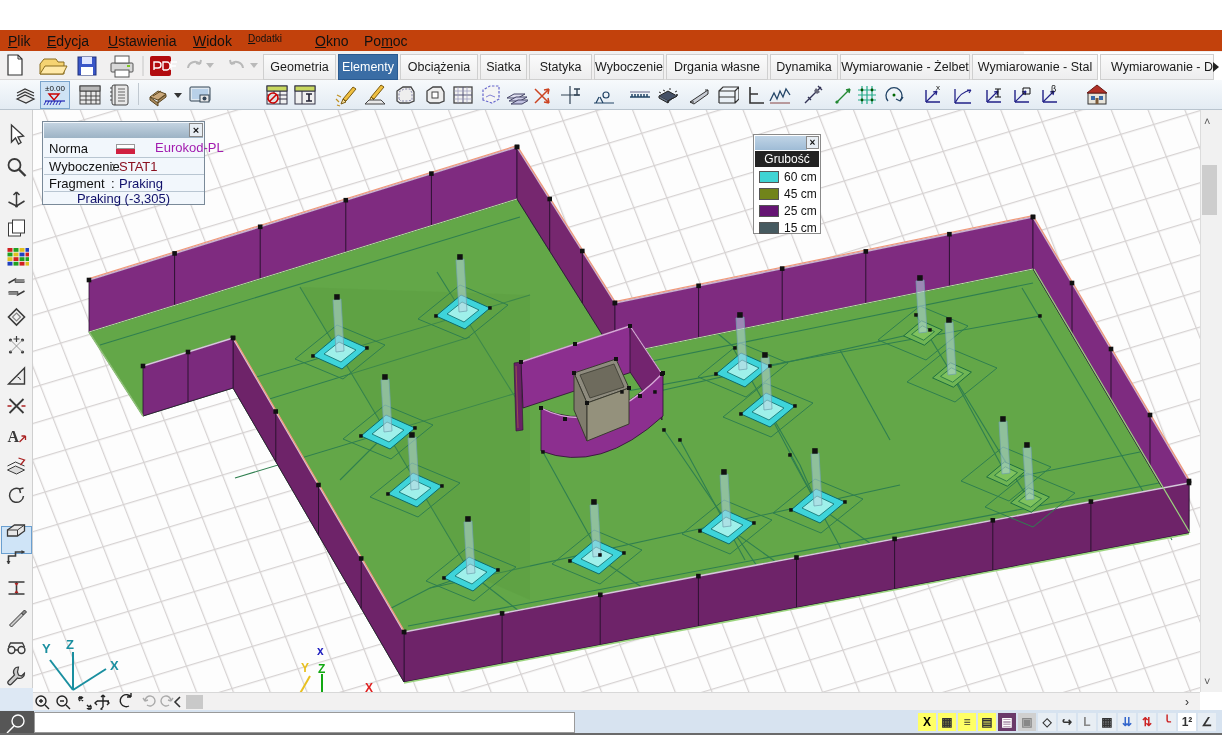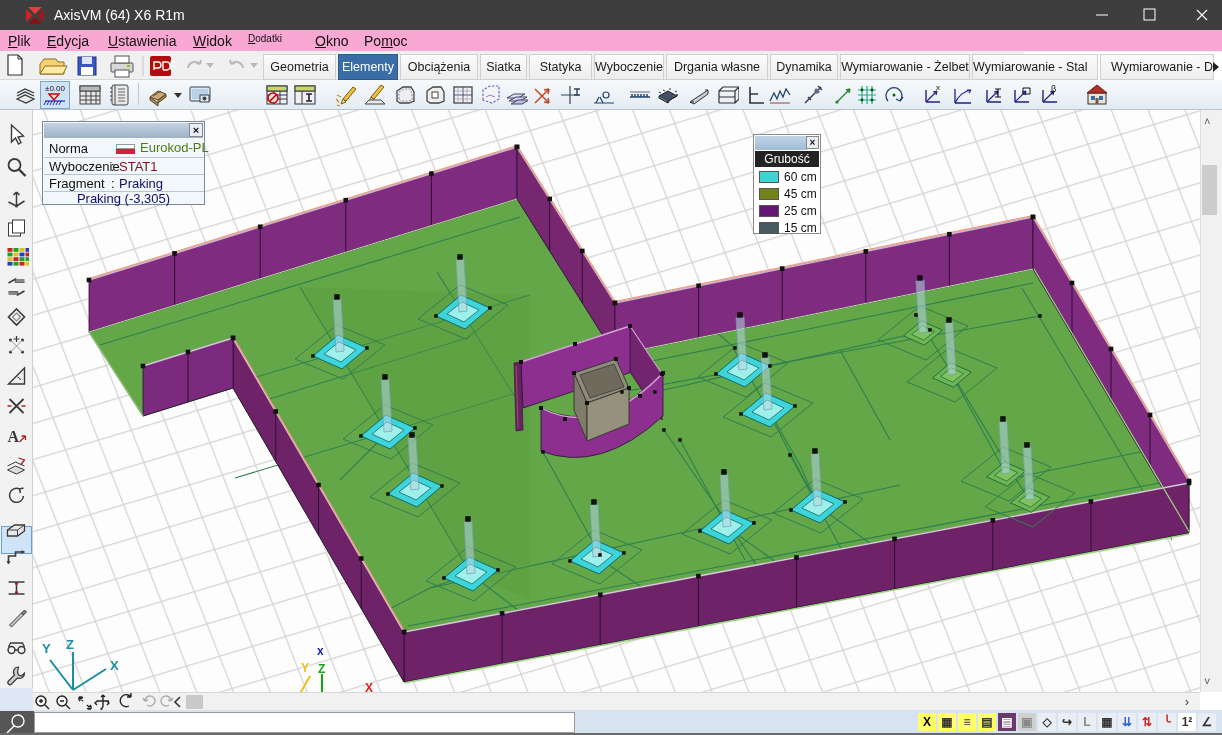--- a/index.html
+++ b/index.html
@@ -1,32 +1,18 @@
 <!DOCTYPE html>
 <html><head><meta charset="utf-8"><style>
 *{margin:0;padding:0;box-sizing:border-box}
 html,body{width:1222px;height:735px;overflow:hidden;font-family:"Liberation Sans",sans-serif;background:#fff}
 .abs{position:absolute}
 </style></head><body>
 <div class="abs" style="left:0;top:0;width:1222px;height:735px;background:#fff">
-<div class="abs" style="left:0;top:0;width:1222px;height:30px;background:#3e3e3e">
-<svg class="abs" style="left:26px;top:7px" width="18" height="17" viewBox="0 0 18 17">
-<path d="M0 2 L6.5 8.5 L0 15 Z" fill="#d42020"></path>
-        <path d="M18 2 L11.5 8.5 L18 15 Z" fill="#a01818"></path>
-<path d="M2 0 L16 0 L9 7 Z" fill="#e04040"></path>
-        <path d="M2 17 L16 17 L9 10 Z" fill="#881010"></path>
-      </svg>
-<span class="abs" style="left:54px;top:7px;color:#ffffff;font-size:14px">AxisVM (64) X6 R1m</span>
-<svg class="abs" style="left:1080px;top:0" width="142" height="30" viewBox="0 0 142 30">
-<line x1="16" y1="15" x2="28" y2="15" stroke="#fff" stroke-width="1"></line>
-<rect x="64" y="9" width="11" height="11" fill="none" stroke="#fff" stroke-width="1"></rect>
-<path d="M117 10 L127 20 M127 10 L117 20" stroke="#fff" stroke-width="1.1"></path>
-      </svg>
-</div>
-<div class="abs" style="left:0;top:30px;width:1222px;height:22px;background:#f9a8d4;border-bottom:1px solid #f0f0f0">
+<div class="abs" style="left:0;top:30px;width:1222px;height:22px;background:#c2410c;border-bottom:1px solid #f0f0f0">
 <span class="abs" style="left:8px;top:3px;font-size:14px;color:#111"><u>P</u>lik</span>
 <span class="abs" style="left:47px;top:3px;font-size:14px;color:#111"><u>E</u>dycja</span>
 <span class="abs" style="left:108px;top:3px;font-size:14px;color:#111"><u>U</u>stawienia</span>
 <span class="abs" style="left:193px;top:3px;font-size:14px;color:#111"><u>W</u>idok</span>
 <span class="abs" style="left:248px;top:3px;font-size:10px;color:#111"><u>D</u>odatki</span>
 <span class="abs" style="left:315px;top:3px;font-size:14px;color:#111"><u>O</u>kno</span>
 <span class="abs" style="left:364px;top:3px;font-size:14px;color:#111">Po<u>m</u>oc</span>
 </div>
 <div class="abs" style="left:0;top:52px;width:1024px;height:28px;background:#f1f0f0;border-bottom:1px solid #d9d8d8">
 <svg class="abs" style="left:0;top:0" width="263" height="28" viewBox="0 0 263 28">
@@ -64,21 +50,21 @@
       </svg>
 <div class="abs" style="left:263px;top:2px;width:73px;height:26px;background:linear-gradient(#fbfbfb,#ededee);color:#1a1a1a;border:1px solid #cfcfcf;font-size:12.5px;text-align:center;line-height:25px;white-space:nowrap;overflow:hidden">Geometria</div>
 <div class="abs" style="left:338px;top:2px;width:60px;height:26px;background:#3a6da5;color:#fff;border:1px solid #2a5a90;font-size:12.5px;text-align:center;line-height:25px;white-space:nowrap;overflow:hidden">Elementy</div>
 <div class="abs" style="left:400px;top:2px;width:78px;height:26px;background:linear-gradient(#fbfbfb,#ededee);color:#1a1a1a;border:1px solid #cfcfcf;font-size:12.5px;text-align:center;line-height:25px;white-space:nowrap;overflow:hidden">Obciążenia</div>
 <div class="abs" style="left:480px;top:2px;width:47px;height:26px;background:linear-gradient(#fbfbfb,#ededee);color:#1a1a1a;border:1px solid #cfcfcf;font-size:12.5px;text-align:center;line-height:25px;white-space:nowrap;overflow:hidden">Siatka</div>
 <div class="abs" style="left:529px;top:2px;width:63px;height:26px;background:linear-gradient(#fbfbfb,#ededee);color:#1a1a1a;border:1px solid #cfcfcf;font-size:12.5px;text-align:center;line-height:25px;white-space:nowrap;overflow:hidden">Statyka</div>
 <div class="abs" style="left:594px;top:2px;width:70px;height:26px;background:linear-gradient(#fbfbfb,#ededee);color:#1a1a1a;border:1px solid #cfcfcf;font-size:12.5px;text-align:center;line-height:25px;white-space:nowrap;overflow:hidden">Wyboczenie</div>
 <div class="abs" style="left:666px;top:2px;width:102px;height:26px;background:linear-gradient(#fbfbfb,#ededee);color:#1a1a1a;border:1px solid #cfcfcf;font-size:12.5px;text-align:center;line-height:25px;white-space:nowrap;overflow:hidden">Drgania własne</div>
 <div class="abs" style="left:770px;top:2px;width:68px;height:26px;background:linear-gradient(#fbfbfb,#ededee);color:#1a1a1a;border:1px solid #cfcfcf;font-size:12.5px;text-align:center;line-height:25px;white-space:nowrap;overflow:hidden">Dynamika</div>
 <div class="abs" style="left:840px;top:2px;width:130px;height:26px;background:linear-gradient(#fbfbfb,#ededee);color:#1a1a1a;border:1px solid #cfcfcf;font-size:12.5px;text-align:center;line-height:25px;white-space:nowrap;overflow:hidden">Wymiarowanie - Żelbet</div>
-<div class="abs" style="left:972px;top:2px;width:126px;height:26px;background:linear-gradient(#fbfbfb,#ededee);color:#1a1a1a;border:1px solid #cfcfcf;font-size:12.5px;text-align:left;line-height:25px;white-space:nowrap;overflow:hidden">Wymiarowanie - Stal</div>
+<div class="abs" style="left:972px;top:2px;width:126px;height:26px;background:linear-gradient(#fbfbfb,#ededee);color:#1a1a1a;border:1px solid #cfcfcf;font-size:12.5px;text-align:center;line-height:25px;white-space:nowrap;overflow:hidden">Wymiarowanie - Stal</div>
 <div class="abs" style="left:1100px;top:2px;width:114px;height:26px;background:linear-gradient(#fbfbfb,#ededee);color:#1a1a1a;border:1px solid #cfcfcf;font-size:12.5px;text-align:right;line-height:25px;white-space:nowrap;overflow:hidden">Wymiarowanie - D</div>
 <div class="abs" style="left:1213px;top:10px;width:0;height:0;border-left:6px solid #222;border-top:5px solid transparent;border-bottom:5px solid transparent"></div>
 </div>
 <div class="abs" style="left:0;top:80px;width:1222px;height:30px;background:linear-gradient(#f7fafc,#e3ebf3);border-bottom:1px solid #b9c4ce">
 <svg class="abs" style="left:0;top:0" width="1222" height="30" viewBox="0 0 30 30" preserveAspectRatio="none"></svg>
 <svg class="abs" style="left:14px;top:3px" width="24" height="24" viewBox="0 0 24 24">
         <path d="M3 16 l8 -4 l9 4 l-8 4 z M3 13 l8 -4 l9 4 M3 10 l8 -4 l9 4" fill="#e8e8e8" stroke="#333" stroke-width="1.2"></path>
       </svg>
 <div class="abs" style="left:40px;top:1px;width:30px;height:28px;background:#cfe3f5;border:1px solid #7aa4cc"></div>
 <svg class="abs" style="left:43px;top:3px" width="24" height="24" viewBox="0 0 24 24">
@@ -617,21 +603,21 @@
 <text x="318" y="673" font-size="12" fill="#12a812" font-weight="bold">Z</text>
 <text x="365" y="692" font-size="12" fill="#e02020" font-weight="bold">X</text>
 </svg>
 </div>
 <div class="abs" style="left:42px;top:121px;width:163px;height:84px;background:#f2f7fc;border:1px solid #7a8a99;font-size:13px;color:#111;white-space:nowrap">
 <div class="abs" style="left:1px;top:1px;width:159px;height:15px;background:linear-gradient(#c3d3e1,#9db3c5)"></div>
 <div class="abs" style="left:146px;top:1px;width:14px;height:14px;background:#e8eef4;border:1px solid #888;font-size:11px;font-weight:bold;text-align:center;line-height:13px">×</div>
 <div class="abs" style="left:6px;top:19px">Norma</div>
 <div class="abs" style="left:73px;top:22px;width:19px;height:5px;background:#fff;border:1px solid #999"></div>
 <div class="abs" style="left:73px;top:27px;width:19px;height:5px;background:#d02040"></div>
-<div class="abs" style="left:97px;top:18px;color:#4d7c0f">Eurokod-PL</div>
+<div class="abs" style="left:112px;top:18px;color:#a21caf">Eurokod-PL</div>
 <div class="abs" style="left:1px;top:35px;width:160px;height:1px;background:#b9c6d2"></div>
 <div class="abs" style="left:6px;top:37px">Wyboczenie</div>
       <div class="abs" style="left:68px;top:37px">:</div>
 <div class="abs" style="left:76px;top:37px;color:#8a1020">STAT1</div>
 <div class="abs" style="left:1px;top:52px;width:160px;height:1px;background:#b9c6d2"></div>
 <div class="abs" style="left:6px;top:54px">Fragment</div>
       <div class="abs" style="left:68px;top:54px">:</div>
 <div class="abs" style="left:76px;top:54px;color:#10106a">Praking</div>
 <div class="abs" style="left:1px;top:69px;width:160px;height:1px;background:#b9c6d2"></div>
 <div class="abs" style="left:0;top:69px;width:161px;text-align:center;color:#10106a">Praking (-3,305)</div>

